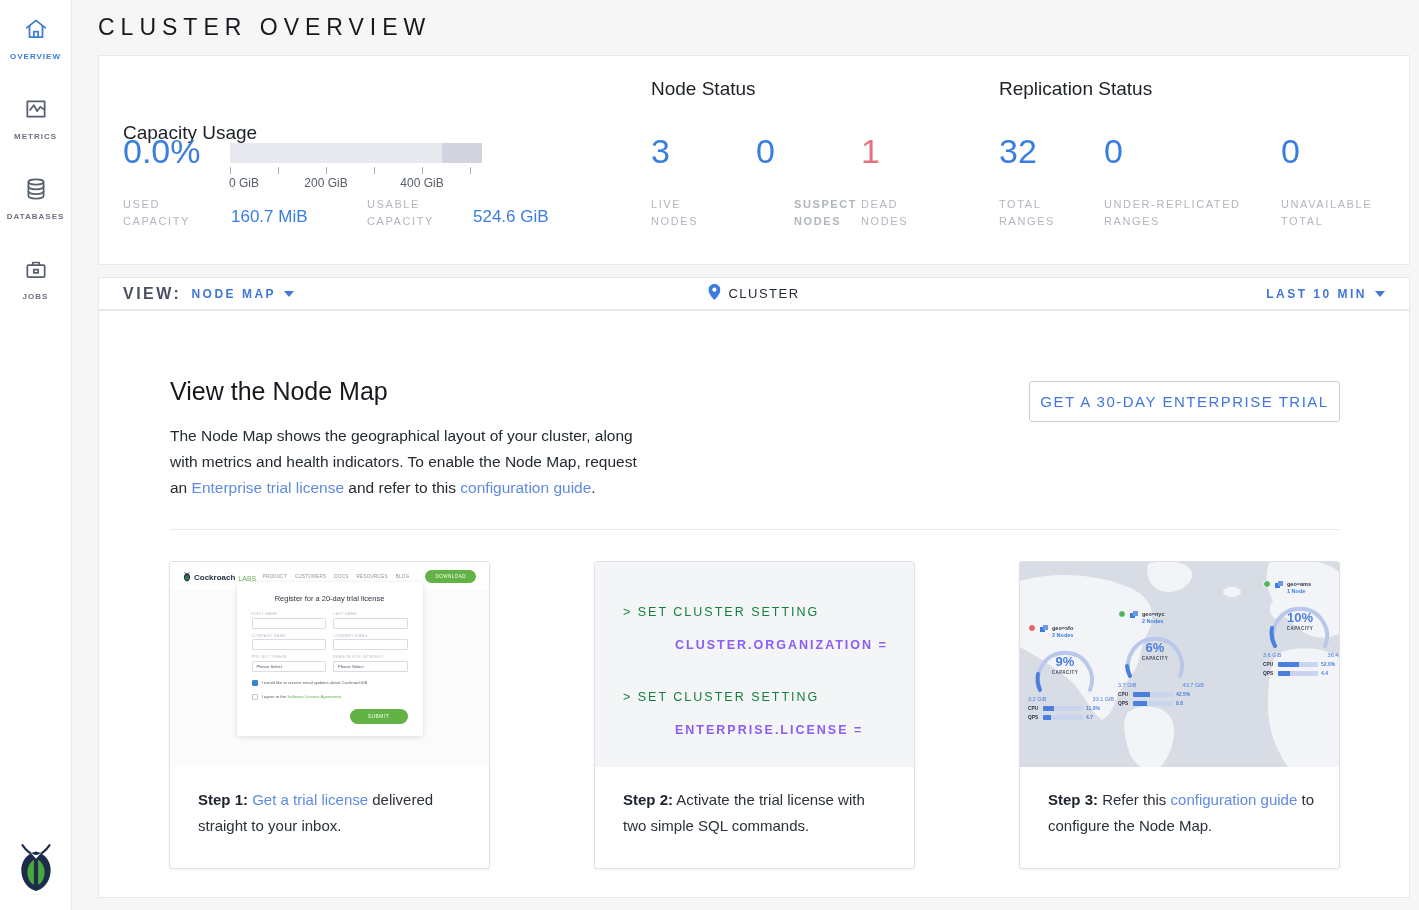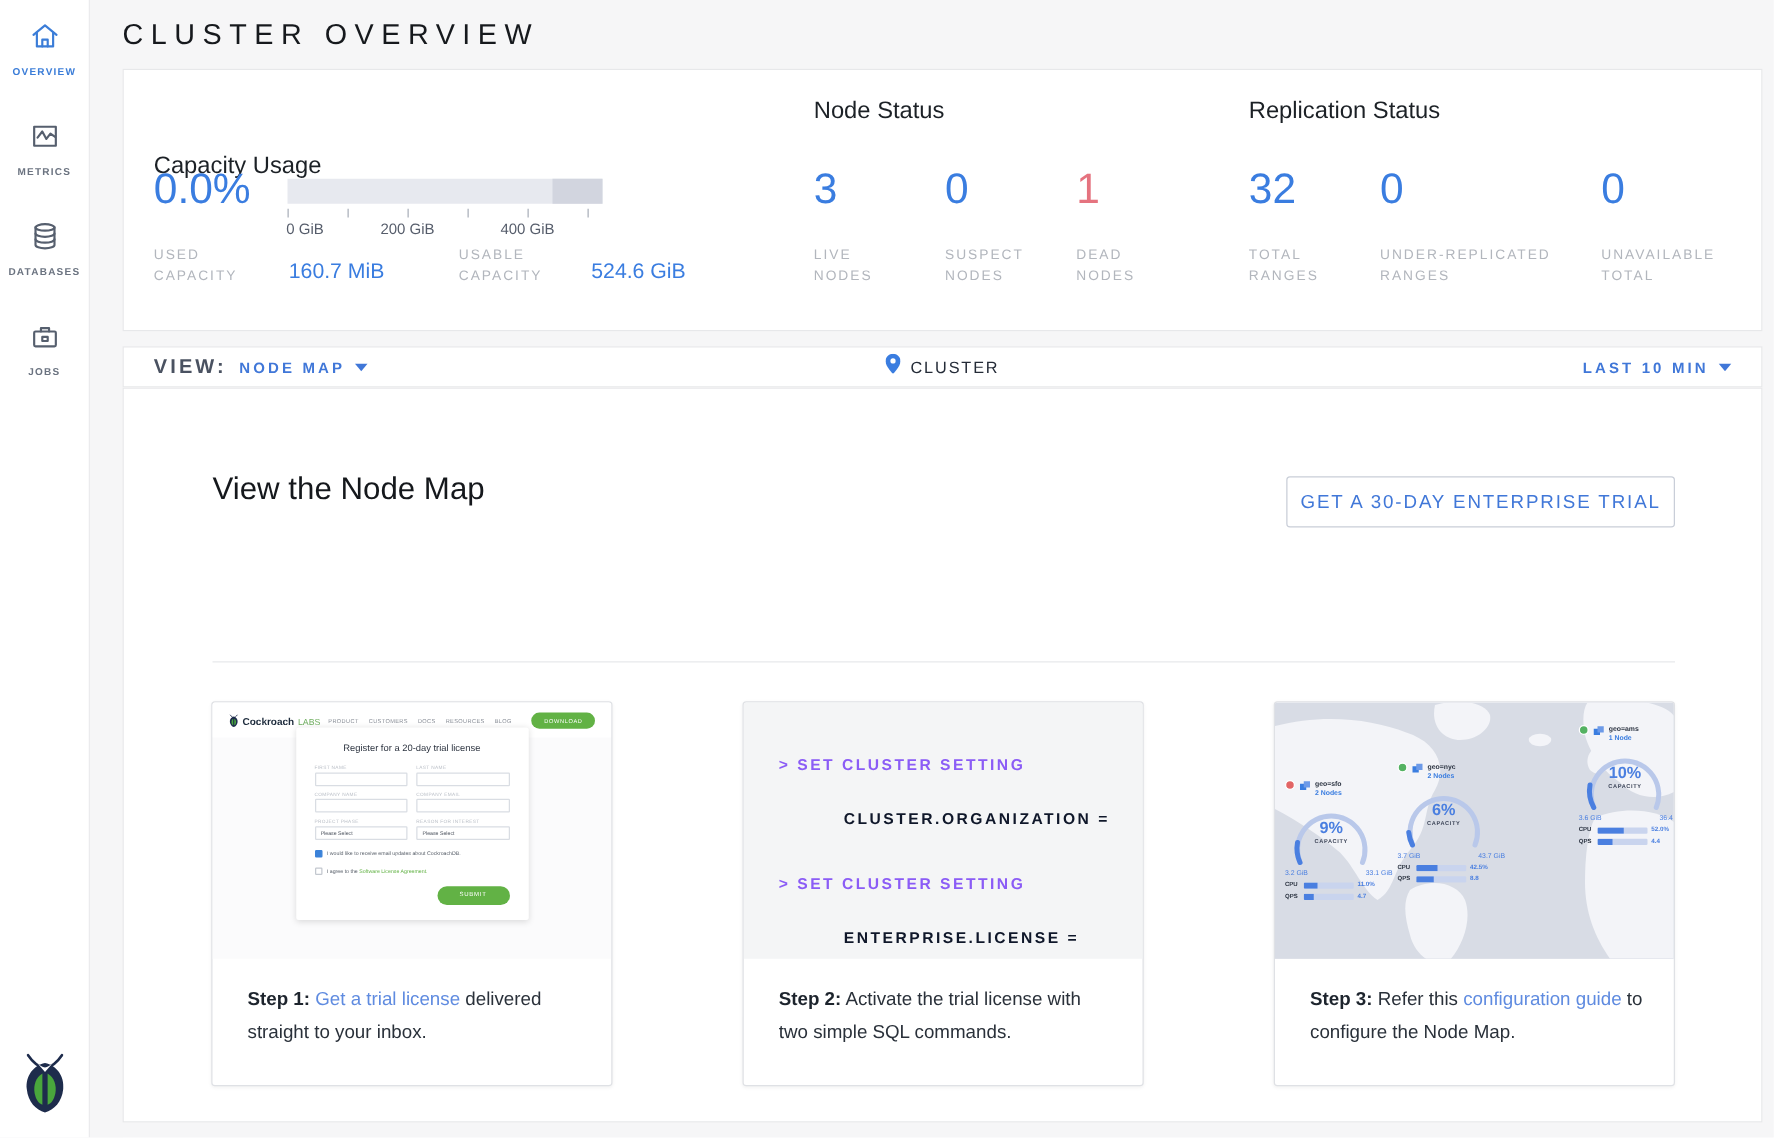--- a/index.html
+++ b/index.html
@@ -103,22 +103,22 @@
   .mini-input { height:11px; border:1px solid #d9dde3; border-radius:1px; background:#fff; font-size:4.2px; color:#4a515c; display:flex; align-items:center; padding-left:4px; }
   .mini-cb-row { display:flex; align-items:center; gap:4px; margin-top:8px; }
   .mini-cb { width:6px; height:6px; border:1px solid #c3c8cf; border-radius:1px; flex:none; }
   .mini-cb.checked { background:#3b82d9; border-color:#3b82d9; }
   .mini-cb-text { font-size:4.2px; color:#5a616b; }
   .mini-cb-text .green { color:#62b245; }
   .mini-submit { margin-left:auto; margin-top:9px; width:58px; height:15px; background:#62b245; border-radius:8px; color:#fff; font-size:4.8px; letter-spacing:.6px; display:flex; align-items:center; justify-content:center; }
 
   
   .sql { height:205px; background:#f4f5f6; padding-top:44px; }
-  .sql-line { font-size:12.5px; font-weight:bold; letter-spacing:2px; color:#8b5cf6; margin-left:28px; line-height:1; }
-  .sql-val  { font-size:12.5px; font-weight:bold; letter-spacing:2px; color:#0f172a; margin-left:80px; margin-top:30px; line-height:1; }
+  .sql-line { font-size:12.5px; font-weight:normal; letter-spacing:2px; color:#15803d; margin-left:28px; line-height:1; }
+  .sql-val  { font-size:12.5px; font-weight:bold; letter-spacing:2px; color:#8b5cf6; margin-left:80px; margin-top:20px; line-height:1; }
   .sql-gap { height:40px; }
 
   
   .mapwrap { height:205px; position:relative; background:#d8dce5; overflow:hidden; }
   .loc { position:absolute; width:104px; }
   .loc-head { display:flex; align-items:flex-start; gap:3px; }
   .loc-dot { width:8px; height:8px; border-radius:50%; border:1.5px solid #fff; flex:none; }
   .loc-name { font-size:5.5px; font-weight:bold; color:#2c3442; line-height:1.5; }
   .loc-nodes { font-size:5.5px; font-weight:bold; color:#3a7de0; }
   .gauge { position:relative; width:74px; height:52px; margin-top:4px; }
@@ -218,21 +218,21 @@
   <div class="abs stat-label" style="left:24px; top:140px; width:92px;">USED CAPACITY</div>
   <div class="abs stat-value" style="left:132px; top:151px;">160.7 MiB</div>
   <div class="abs stat-label" style="left:268px; top:140px; width:92px;">USABLE CAPACITY</div>
   <div class="abs stat-value" style="left:374px; top:151px;">524.6 GiB</div>
 
   <h2 class="abs sec-title" style="left:552px; top:22px;">Node Status</h2>
   <div class="abs stat-num" style="left:552px; top:76px;">3</div>
   <div class="abs stat-num" style="left:657px; top:76px;">0</div>
   <div class="abs stat-num red" style="left:762px; top:76px;">1</div>
   <div class="abs stat-label" style="left:552px; top:140px; width:80px;">LIVE NODES</div>
-  <div class="abs stat-label" style="left:657px; top:140px; width:80px;">SUSPECT NODES</div>
+  <div class="abs stat-label" style="left:695px; top:140px; width:80px;font-weight:bold;">SUSPECT NODES</div>
   <div class="abs stat-label" style="left:762px; top:140px; width:80px;">DEAD NODES</div>
 
   <h2 class="abs sec-title" style="left:900px; top:22px;">Replication Status</h2>
   <div class="abs stat-num" style="left:900px; top:76px;">32</div>
   <div class="abs stat-num" style="left:1005px; top:76px;">0</div>
   <div class="abs stat-num" style="left:1182px; top:76px;">0</div>
   <div class="abs stat-label" style="left:900px; top:140px; width:80px;">TOTAL RANGES</div>
   <div class="abs stat-label" style="left:1005px; top:140px; width:160px;">UNDER-REPLICATED RANGES</div>
   <div class="abs stat-label" style="left:1182px; top:140px; width:120px;">UNAVAILABLE TOTAL</div>
 </section>
@@ -259,20 +259,21 @@
       <span>LAST 10 MIN</span>
       <span class="caret"></span>
     </span>
   </div>
 </div>
 
 <section class="content panel">
 
   <h2 class="nm-heading">View the Node Map</h2>
 
+  <p class="nm-para"><span>The Node Map shows the geographical layout of your cluster, along with metrics and health indicators. To enable the Node Map, request an </span><a class="link">Enterprise trial license</a><span> and refer to this </span><a class="link">configuration guide</a><span>.</span></p>
 
   <button class="trial-btn">GET A 30-DAY ENTERPRISE TRIAL</button>
 
   <div class="divider"></div>
 
   <div class="card card1">
     <div class="mini">
       <div class="mini-header">
         <span class="mini-logo">
           <svg width="8" height="11" viewBox="0 0 36 48">

